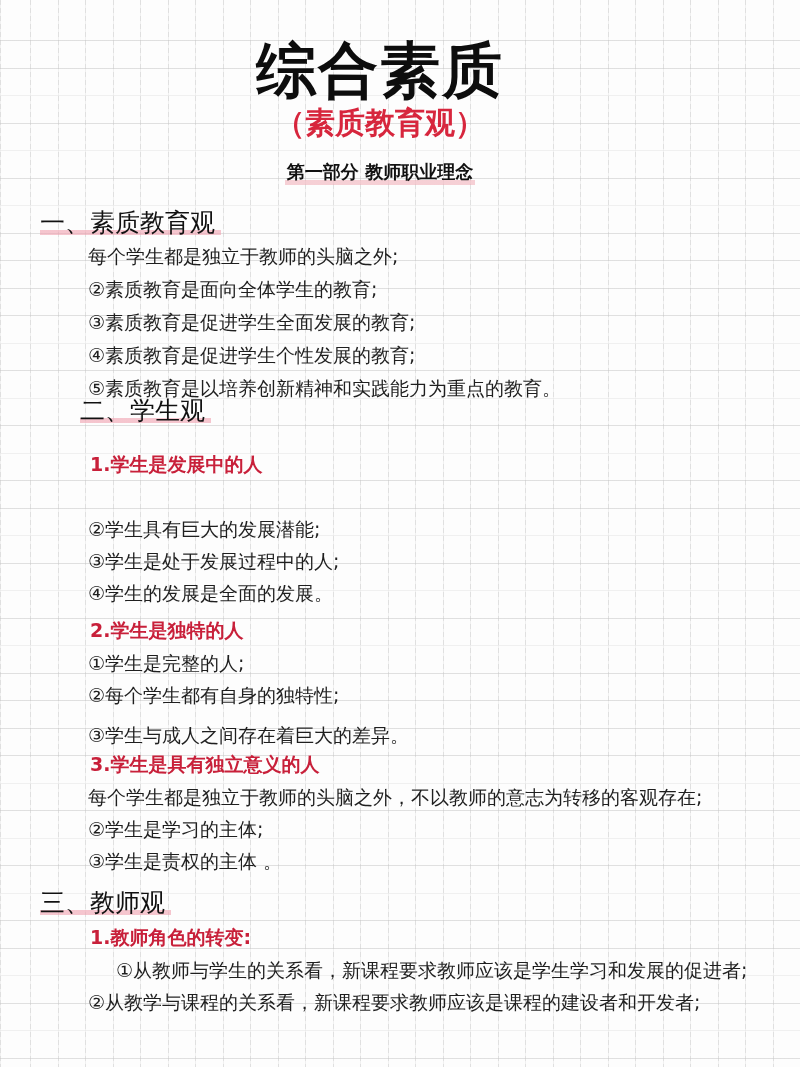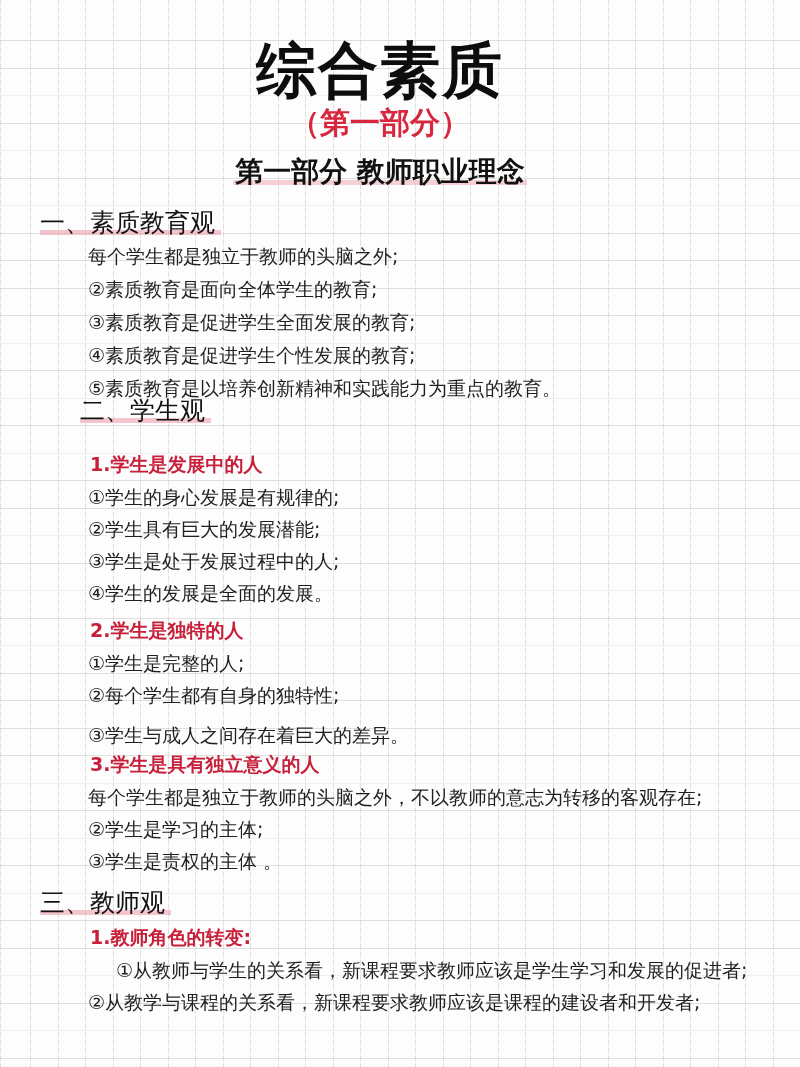--- a/index.html
+++ b/index.html
@@ -59,21 +59,21 @@
       line-height: 40px;
     }
     .part-title-wrap {
       position: absolute;
       left: 0; right: 0;
       top: 154px;
       text-align: center;
     }
     .part-title {
       display: inline-block;
-      font-size: 28px;
+      font-size: 18px;
       font-weight: bold;
       color: #111;
       line-height: 36px;
       padding: 0 2px;
       background: linear-gradient(to bottom, transparent 72%, rgba(240,170,180,0.55) 72%, rgba(240,170,180,0.55) 86%, transparent 86%);
     }
     .section-head {
       position: absolute;
       left: 40px;
       font-size: 25px;
@@ -98,35 +98,34 @@
       line-height: 26px;
       white-space: nowrap;
     }
   </style>
 </head>
 <body>
 
 <div class="page">
 
   <div class="title">综合素质</div>
-  <div class="subtitle">（第一部分）</div>
+  <div class="subtitle">（素质教育观）</div>
   <div class="part-title-wrap">
     <span class="part-title">第一部分 教师职业理念</span>
   </div>
 
   <div class="section-head" style="top:206px;">一、素质教育观</div>
   <div class="line" style="top:243px;">每个学生都是独立于教师的头脑之外;</div>
   <div class="line" style="top:276px;">②素质教育是面向全体学生的教育;</div>
   <div class="line" style="top:309px;">③素质教育是促进学生全面发展的教育;</div>
   <div class="line" style="top:375px;">⑤素质教育是以培养创新精神和实践能力为重点的教育。</div>
   <div class="line" style="top:342px;">④素质教育是促进学生个性发展的教育;</div>
 
   <div class="section-head" style="top:394px;margin-left:40px;">二、学生观</div>
   <div class="sub-head" style="top:451px;">1.学生是发展中的人</div>
-  <div class="line" style="top:484px;">①学生的身心发展是有规律的;</div>
   <div class="line" style="top:516px;">②学生具有巨大的发展潜能;</div>
   <div class="line" style="top:548px;">③学生是处于发展过程中的人;</div>
   <div class="line" style="top:580px;">④学生的发展是全面的发展。</div>
 
   <div class="sub-head" style="top:617px;">2.学生是独特的人</div>
   <div class="line" style="top:650px;">①学生是完整的人;</div>
   <div class="line" style="top:682px;">②每个学生都有自身的独特性;</div>
   <div class="line" style="top:714px;margin-top:8px;">③学生与成人之间存在着巨大的差异。</div>
 
   <div class="sub-head" style="top:751px;">3.学生是具有独立意义的人</div>

